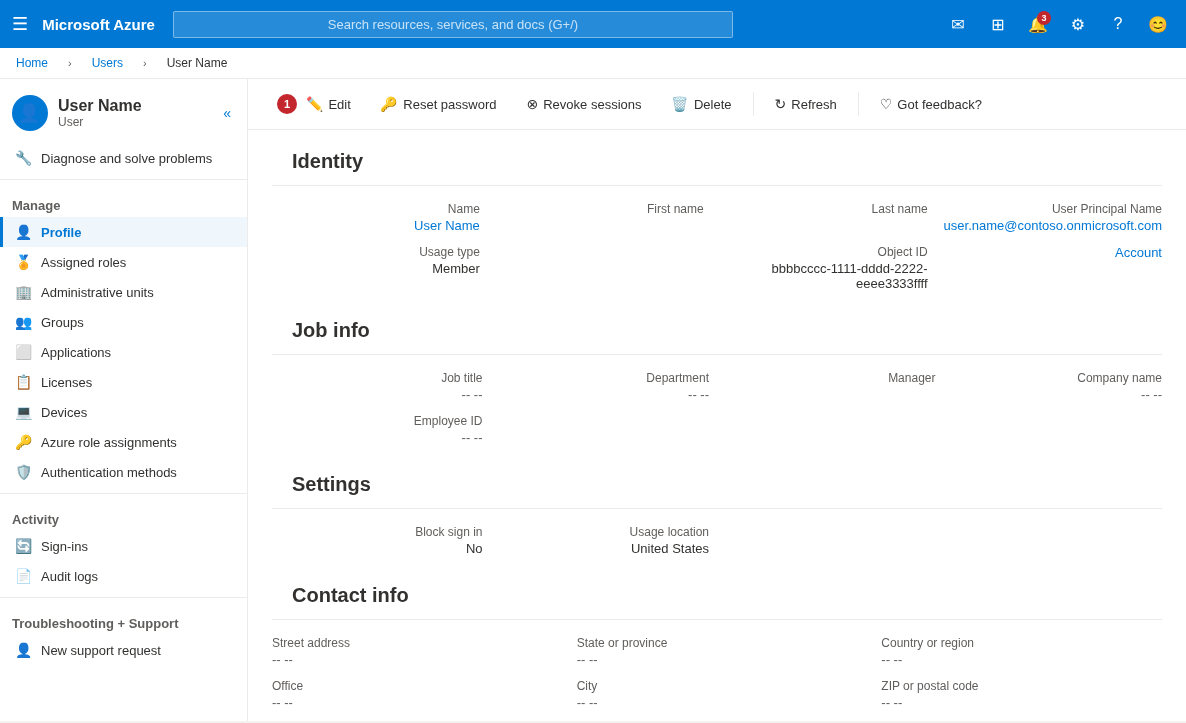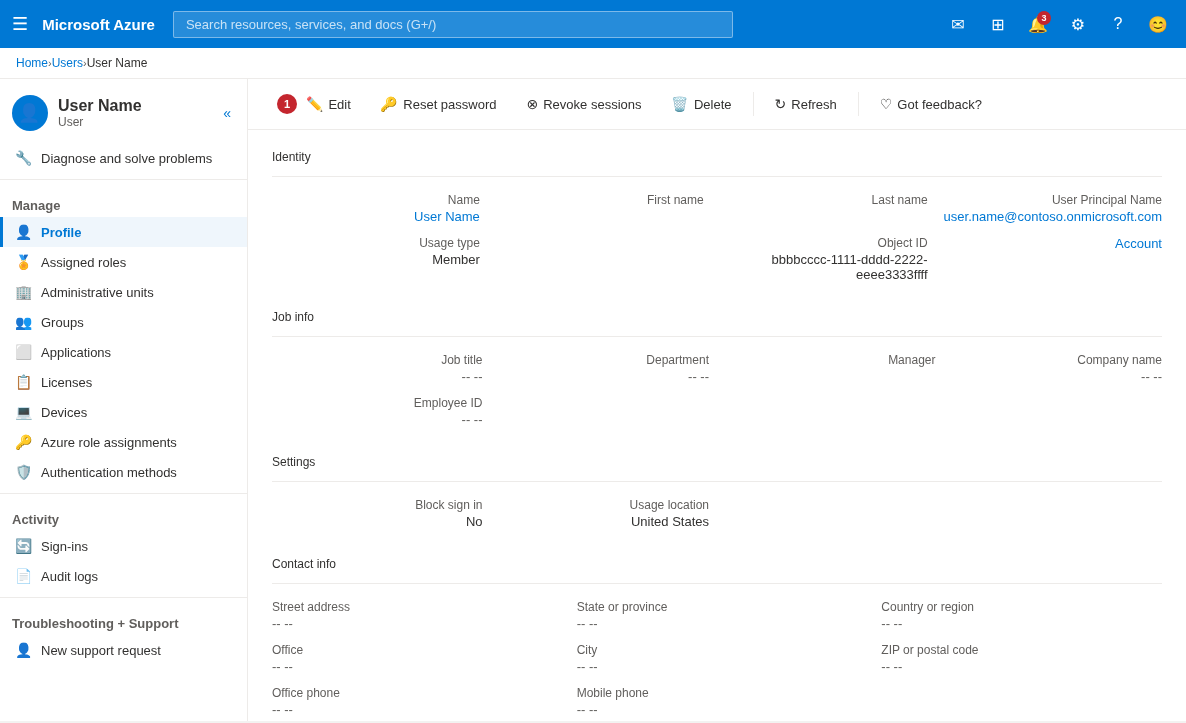--- a/index.html
+++ b/index.html
@@ -19,20 +19,21 @@
     .topnav-logo { font-size: 15px; font-weight: 600; color: white; white-space: nowrap; margin-right: 10px; text-align: center; }
     .topnav-search {
       flex: 1;
       max-width: 560px;
       background: rgba(255,255,255,0.15);
       border: 1px solid rgba(255,255,255,0.4);
       border-radius: 2px;
       padding: 5px 12px;
       color: white;
       font-size: 13px;
+      text-align: center;
     }
     .topnav-search::placeholder { color: rgba(255,255,255,0.75); }
     .topnav-icons { margin-left: auto; display: flex; align-items: center; gap: 8px; }
     .topnav-icon { color: white; font-size: 16px; cursor: pointer; width: 32px; height: 32px; display: flex; align-items: center; justify-content: center; border-radius: 2px; position: relative; }
     .badge {
       position: absolute;
       top: 3px; right: 3px;
       background: #c4262e;
       color: white;
       border-radius: 50%;
@@ -44,21 +45,21 @@
 
     
     .breadcrumb {
       background: white;
       padding: 8px 16px;
       font-size: 12px;
       color: #0078d4;
       border-bottom: 1px solid #edebe9;
       display: flex;
       align-items: center;
-      gap: 0;
+      gap: 20px;
     }
     .breadcrumb a { color: #0078d4; text-decoration: none; }
     .breadcrumb-sep { color: #605e5c; font-size: 11px; }
     .breadcrumb-current { color: #323130; }
 
     
     .main-layout {
       display: flex;
       height: calc(723px - 48px - 33px);
     }
@@ -150,24 +151,25 @@
     .toolbar-btn .btn-icon { font-size: 14px; }
     .toolbar-sep { width: 1px; height: 24px; background: #edebe9; margin: 0 4px; }
 
     
     .profile-content {
       padding: 0 24px 24px 24px;
       overflow-y: auto;
     }
 
     .section-header {
-      font-size: 12px;
-      font-weight: 400;
+      font-size: 20px;
+      font-weight: 700;
       color: #323130;
       padding: 20px 0 12px 0;
+      margin-left: 20px;
     }
     .section-divider { height: 1px; background: #edebe9; margin-bottom: 16px; }
 
     .info-grid {
       display: grid;
       grid-template-columns: 1fr 1fr 1fr 1fr;
       gap: 12px 16px;
       margin-bottom: 8px;
       text-align: right;
     }

